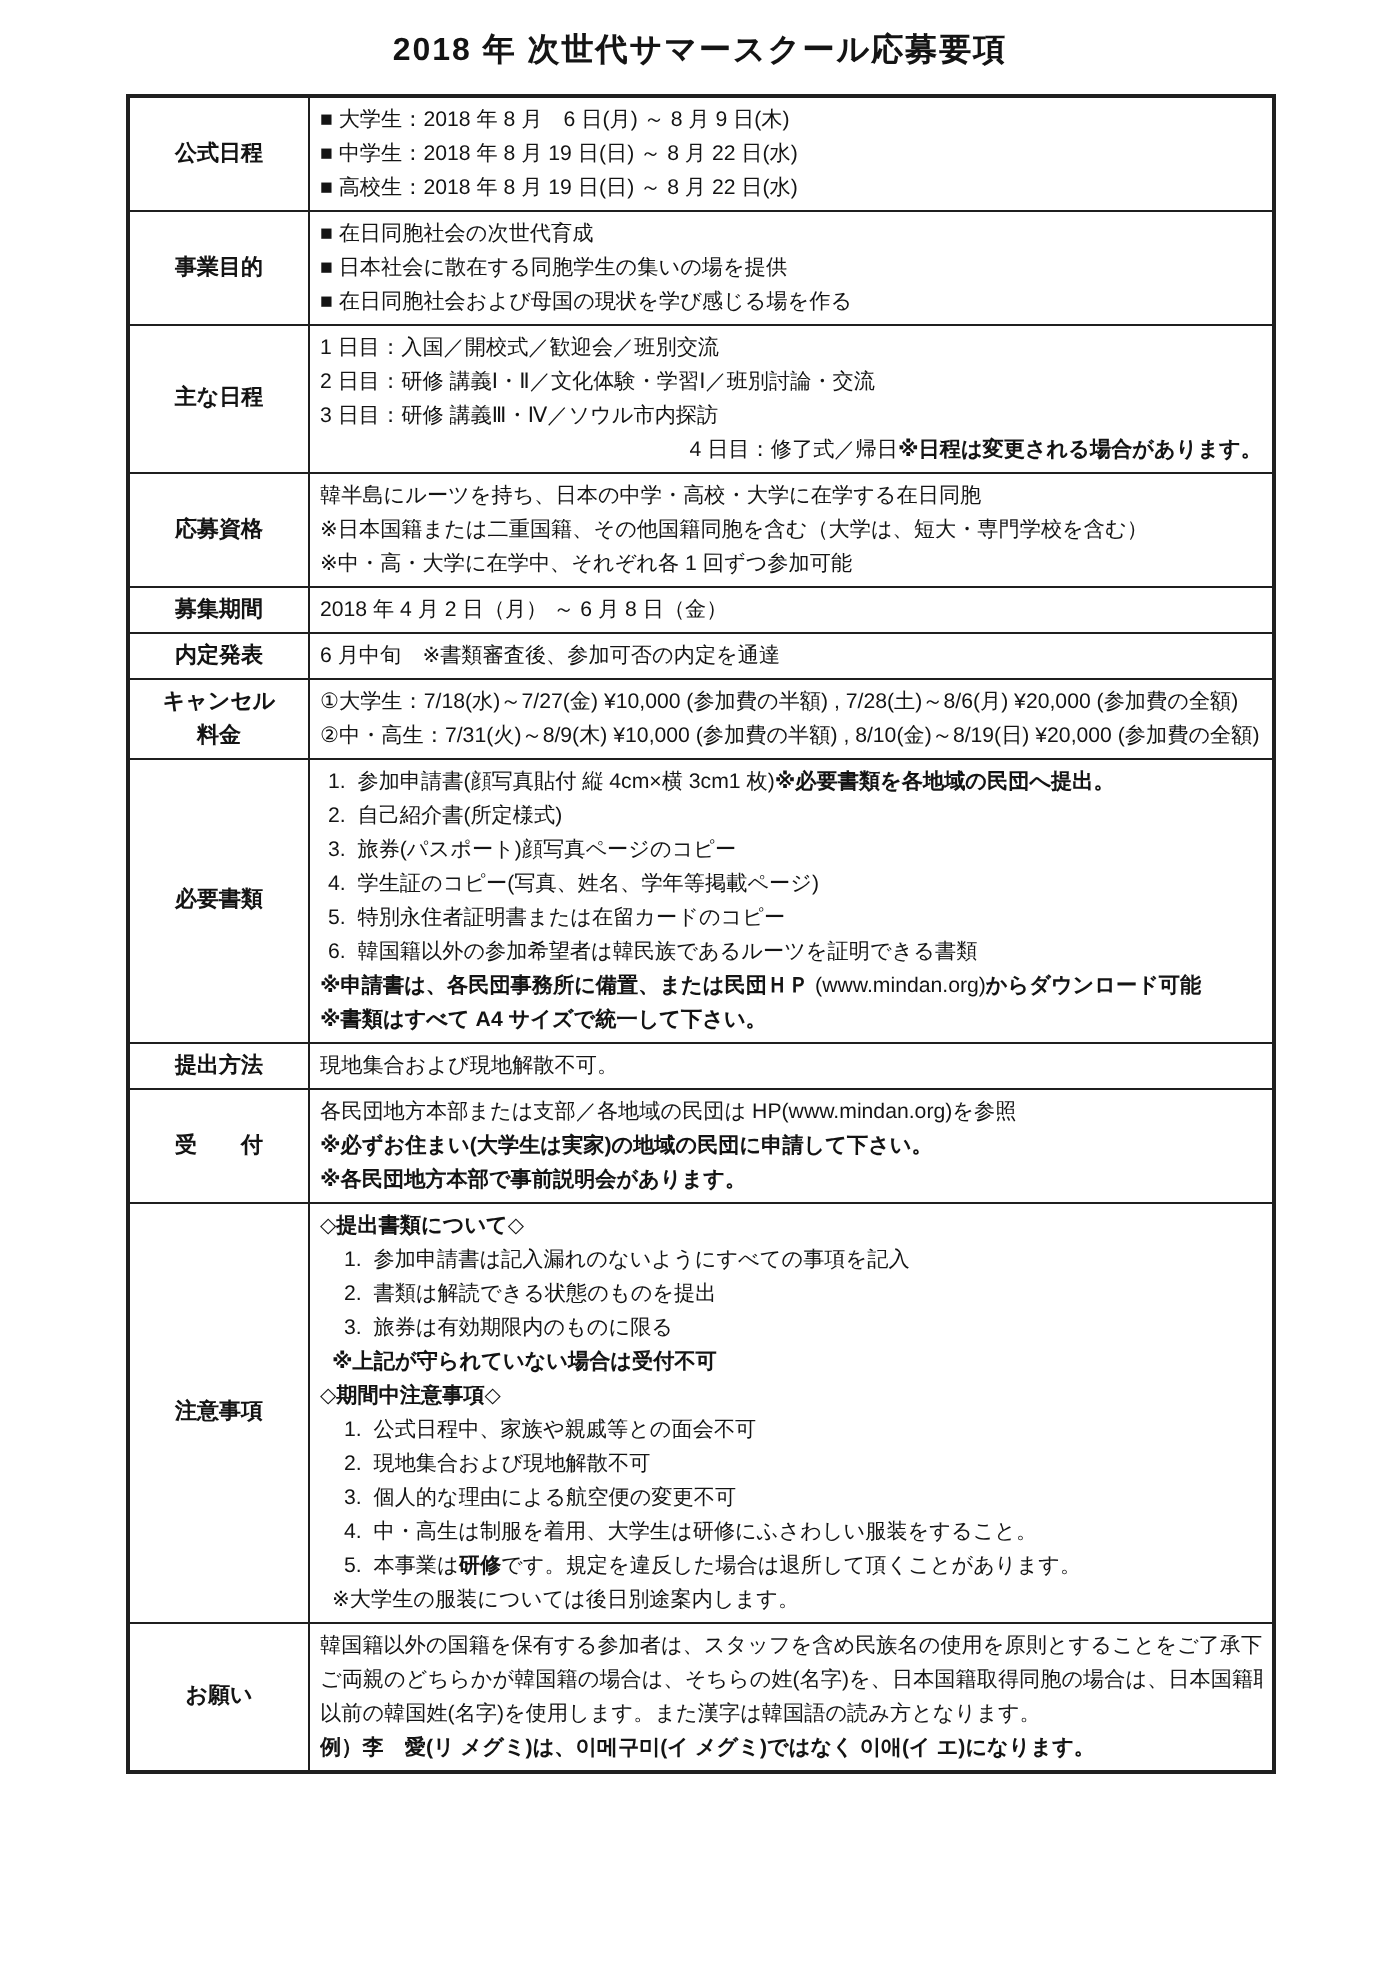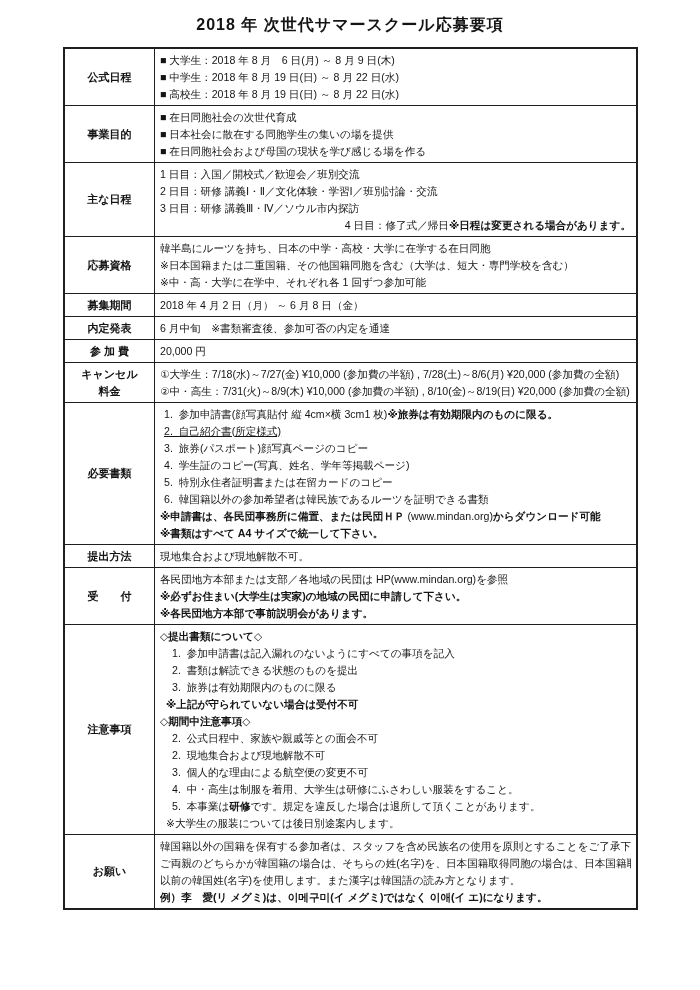--- a/index.html
+++ b/index.html
@@ -78,38 +78,32 @@
           <div class="line"><span><span>2018 年 4 月 2 日（月） ～ 6 月 8 日（金）</span></span></div>
         </td>
       </tr>
       <tr>
         <th>内定発表</th>
         <td>
           <div class="line"><span><span>6 月中旬　※書類審査後、参加可否の内定を通達</span></span></div>
         </td>
       </tr>
       <tr>
-        <th>参 加 費</th>
-        <td>
-          <div class="line"><span><span>20,000 円</span></span></div>
-        </td>
-      </tr>
-      <tr>
         <th>キャンセル
 料金</th>
         <td>
           <div class="line"><span><span>①大学生：7/18(水)～7/27(金) ¥10,000 (参加費の半額) , 7/28(土)～8/6(月) ¥20,000 (参加費の全額)</span></span></div>
           <div class="line"><span><span>②中・高生：7/31(火)～8/9(木) ¥10,000 (参加費の半額) , 8/10(金)～8/19(日) ¥20,000 (参加費の全額)</span></span></div>
         </td>
       </tr>
       <tr>
         <th>必要書類</th>
         <td>
-          <div class="line" style="padding-left: 4px;"><span><span>1.  参加申請書(顔写真貼付 縦 4cm×横 3cm1 枚)</span><span class="b">※旅券は有効期限内のものに限る。</span></span></div>
-          <div class="line" style="padding-left: 4px; text-decoration: underline;"><span><span>2.  自己紹介書(所定様式)</span></span></div>
+          <div class="line" style="padding-left: 4px;"><span><span>1.  参加申請書(顔写真貼付 縦 4cm×横 3cm1 枚)</span><span class="b">※必要書類を各地域の民団へ提出。</span></span></div>
+          <div class="line" style="padding-left: 4px;"><span><span>2.  自己紹介書(所定様式)</span></span></div>
           <div class="line" style="padding-left: 4px;"><span><span>3.  旅券(パスポート)顔写真ページのコピー</span></span></div>
           <div class="line" style="padding-left: 4px;"><span><span>4.  学生証のコピー(写真、姓名、学年等掲載ページ)</span></span></div>
           <div class="line" style="padding-left: 4px;"><span><span>5.  特別永住者証明書または在留カードのコピー</span></span></div>
           <div class="line" style="padding-left: 4px;"><span><span>6.  韓国籍以外の参加希望者は韓民族であるルーツを証明できる書類</span></span></div>
           <div class="line"><span><span class="b">※申請書は、各民団事務所に備置、または民団ＨＰ </span><span>(www.mindan.org)</span><span class="b">からダウンロード可能</span></span></div>
           <div class="line"><span><span class="b">※書類はすべて A4 サイズで統一して下さい。</span></span></div>
         </td>
       </tr>
       <tr>
         <th>提出方法</th>
@@ -127,21 +121,21 @@
       </tr>
       <tr>
         <th>注意事項</th>
         <td>
           <div class="line"><span><span class="b">◇提出書類について◇</span></span></div>
           <div class="line" style="padding-left: 12px;"><span><span>1.  参加申請書は記入漏れのないようにすべての事項を記入</span></span></div>
           <div class="line" style="padding-left: 12px;"><span><span>2.  書類は解読できる状態のものを提出</span></span></div>
           <div class="line" style="padding-left: 12px;"><span><span>3.  旅券は有効期限内のものに限る</span></span></div>
           <div class="line" style="padding-left: 6px;"><span><span class="b">※上記が守られていない場合は受付不可</span></span></div>
           <div class="line"><span><span class="b">◇期間中注意事項◇</span></span></div>
-          <div class="line" style="padding-left: 12px;"><span><span>2.  公式日程中、家族や親戚等との面会不可</span></span></div>
+          <div class="line" style="padding-left: 12px;"><span><span>1.  公式日程中、家族や親戚等との面会不可</span></span></div>
           <div class="line" style="padding-left: 12px;"><span><span>2.  現地集合および現地解散不可</span></span></div>
           <div class="line" style="padding-left: 12px;"><span><span>3.  個人的な理由による航空便の変更不可</span></span></div>
           <div class="line" style="padding-left: 12px;"><span><span>4.  中・高生は制服を着用、大学生は研修にふさわしい服装をすること。</span></span></div>
           <div class="line" style="padding-left: 12px;"><span><span>5.  本事業は</span><span class="b">研修</span><span>です。規定を違反した場合は退所して頂くことがあります。</span></span></div>
           <div class="line" style="padding-left: 6px;"><span><span>※大学生の服装については後日別途案内します。</span></span></div>
         </td>
       </tr>
       <tr>
         <th>お願い</th>
         <td>

